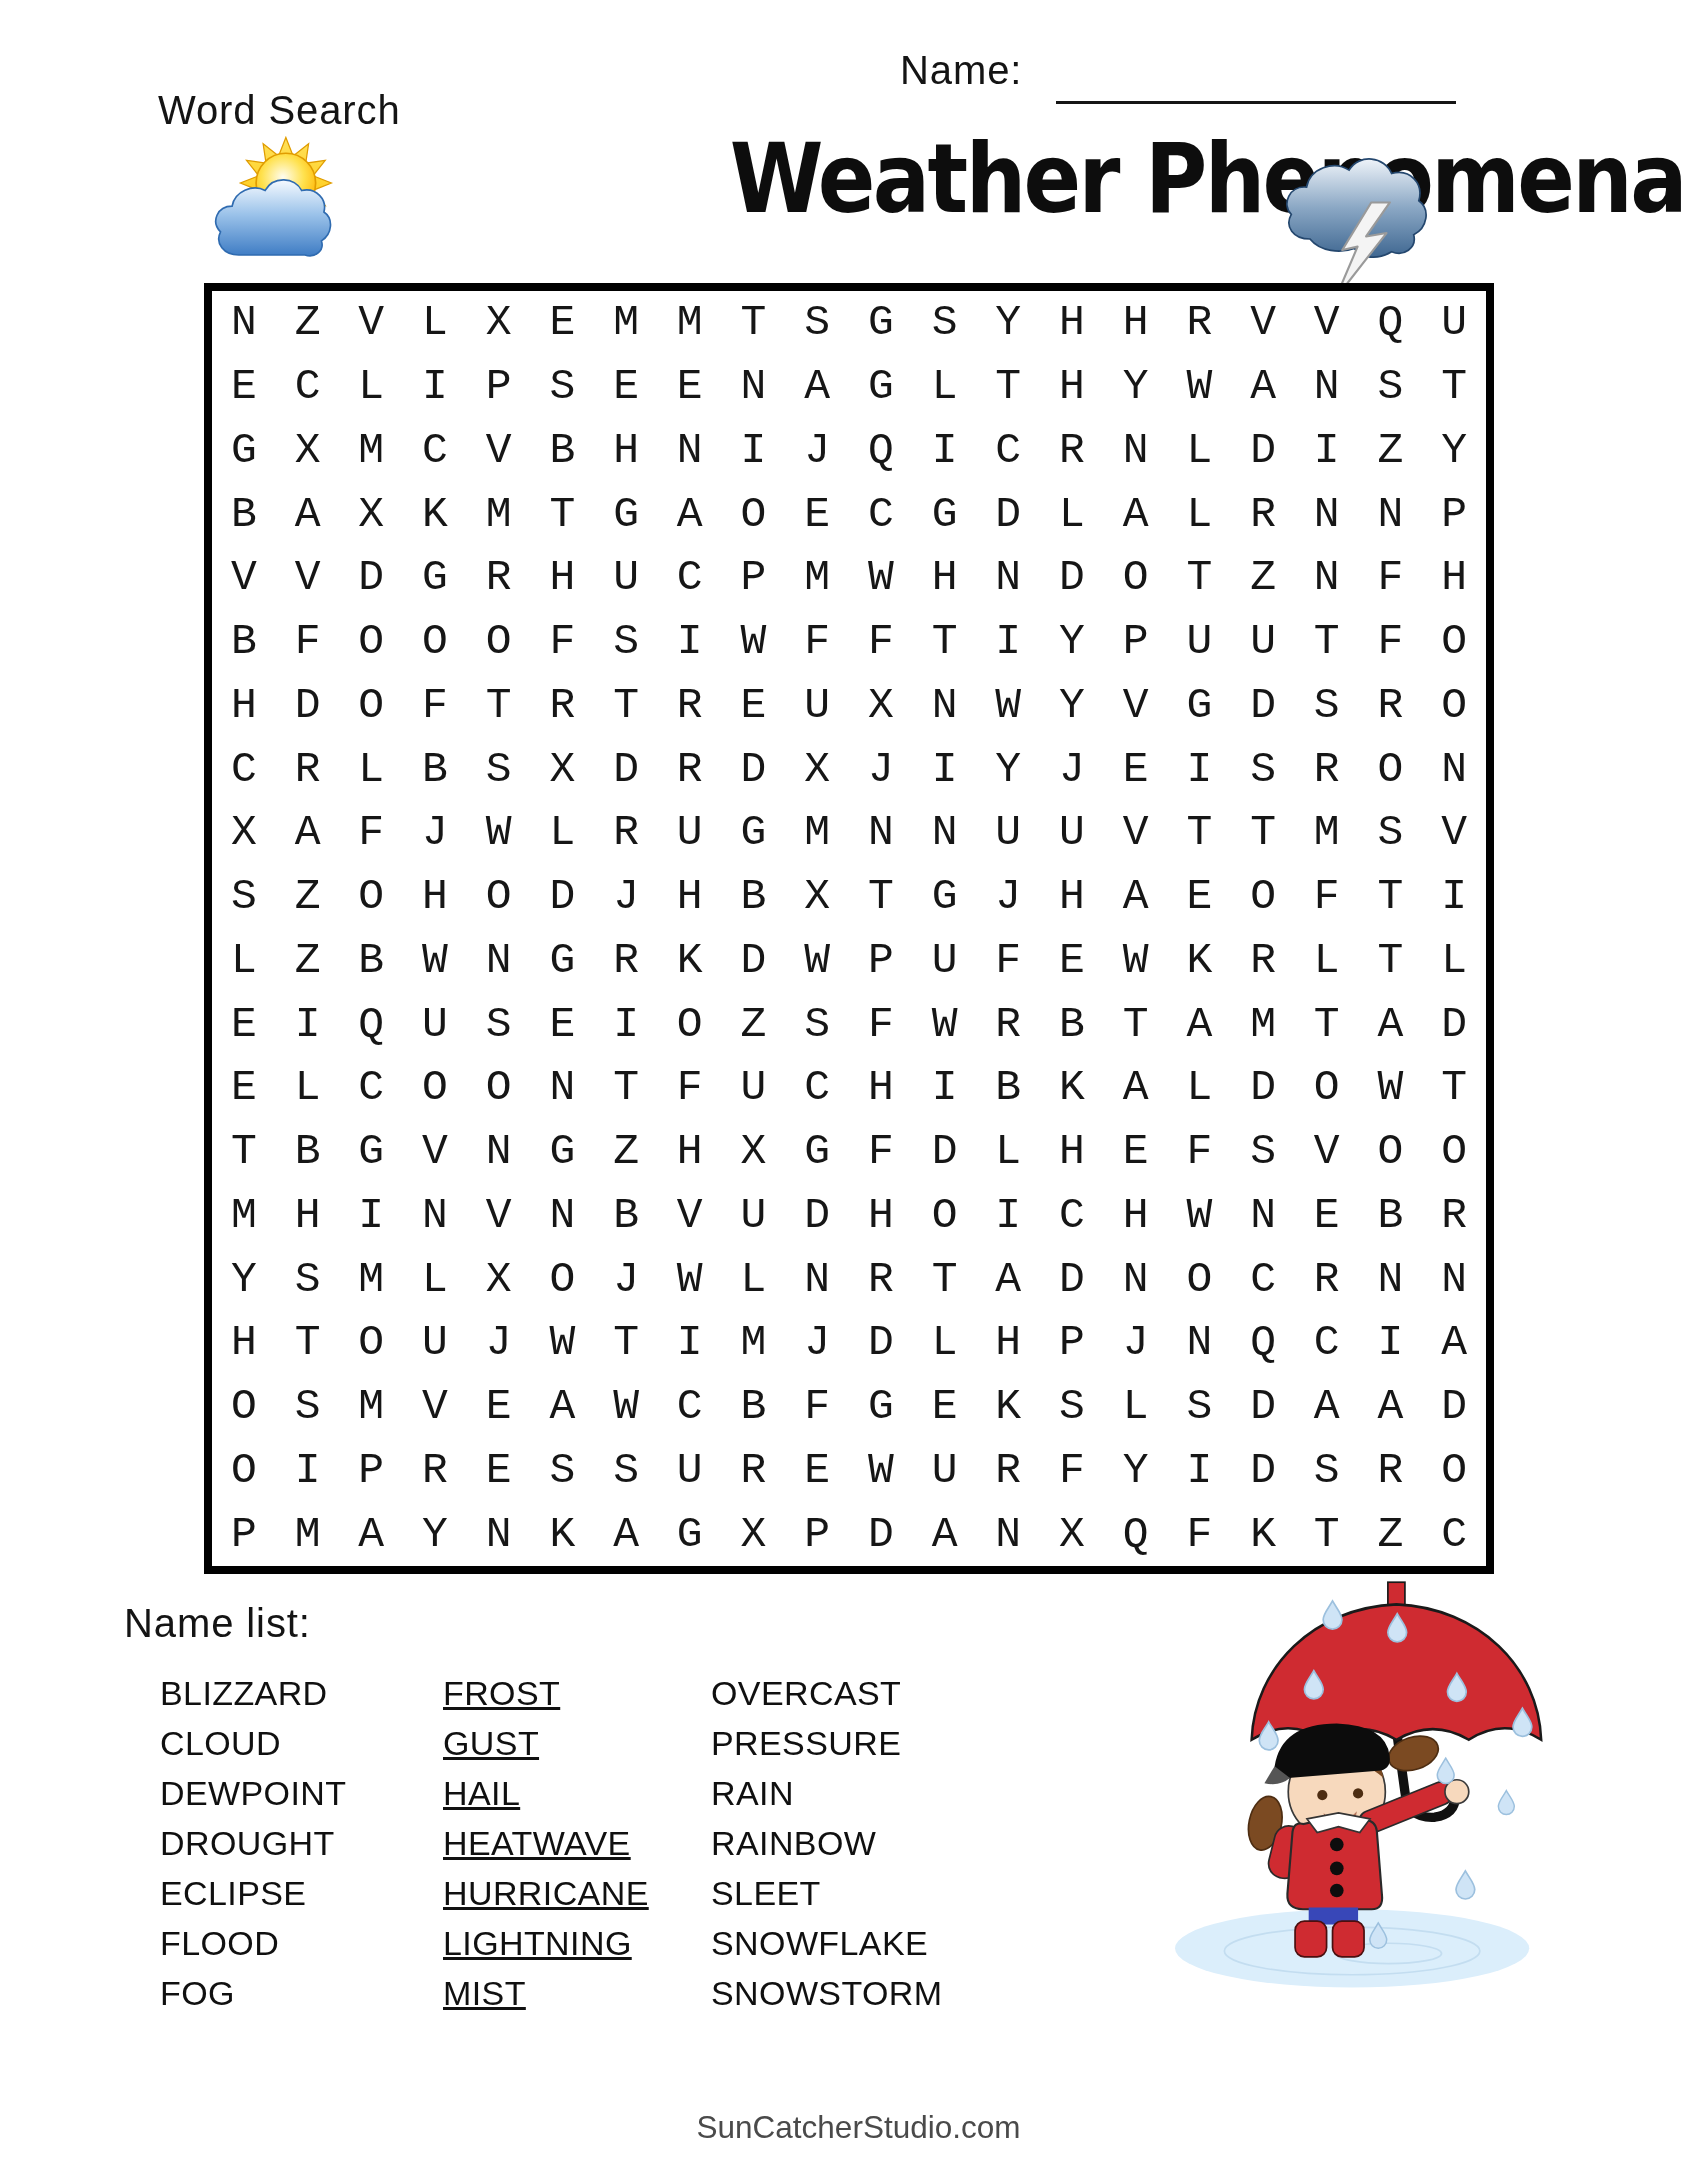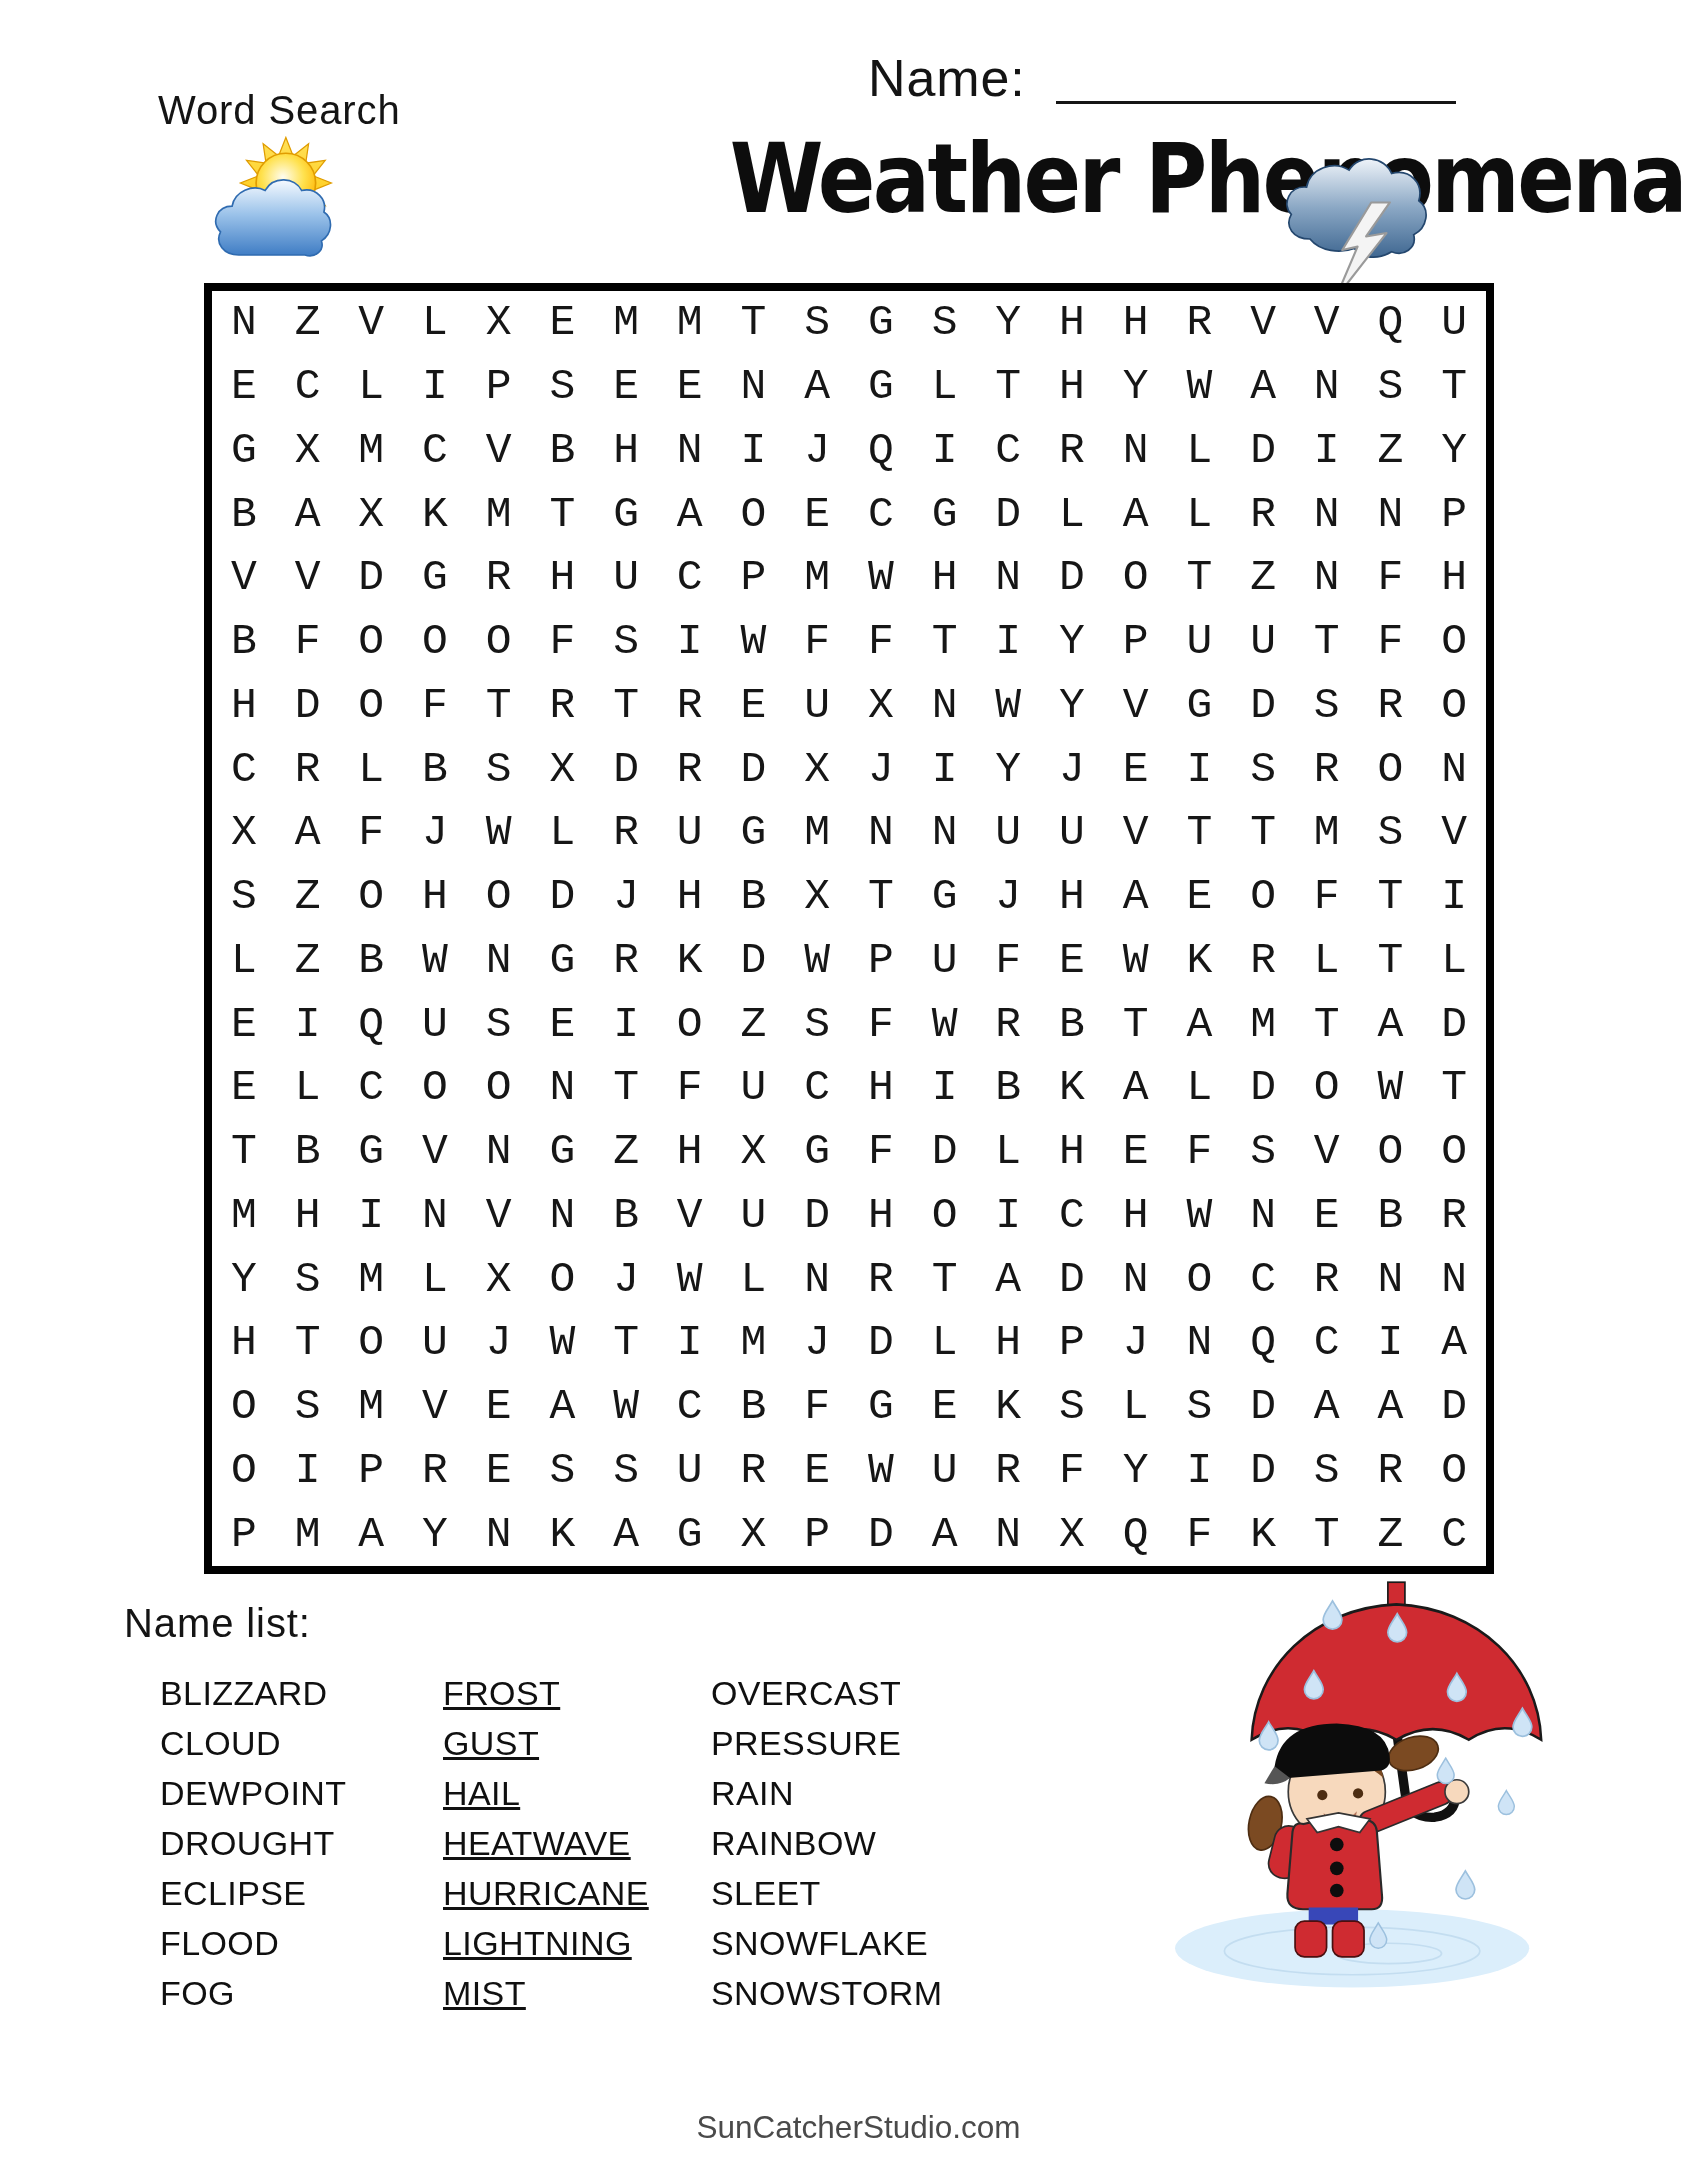--- a/index.html
+++ b/index.html
@@ -9,21 +9,21 @@
     --footer-gray:#4a4a4a;
     --letter-black:#161616;
   }
   *{margin:0;padding:0;box-sizing:border-box;}
   html,body{width:1685px;height:2181px;background:#fff;overflow:hidden;
     font-family:"Liberation Sans",sans-serif;color:#111;}
   .abs{position:absolute;}
 
   
   .ws-label{left:158px;top:48px;font-size:40px;letter-spacing:0.9px;color:#141414;margin-top:40px;}
-  .name-label{left:868px;top:48px;font-size:52px;letter-spacing:0.9px;color:#141414;}
+  .name-label{left:900px;top:48px;font-size:40px;letter-spacing:0.9px;color:#141414;}
   .name-line{left:1056px;top:65px;width:400px;height:39px;border-bottom:3.4px solid #151515;}
 
   
   .title-wrap{left:0;top:129px;width:1685px;text-align:right;}
   .title-text{display:inline-block;font-family:"DejaVu Sans",sans-serif;font-weight:bold;
     font-size:85px;letter-spacing:-2.6px;color:#0d0d0d;transform:scaleY(1.14);transform-origin:center;}
   .icon-sun{left:207px;top:121px;}
   .icon-storm{left:1276px;top:124px;}
 
   

